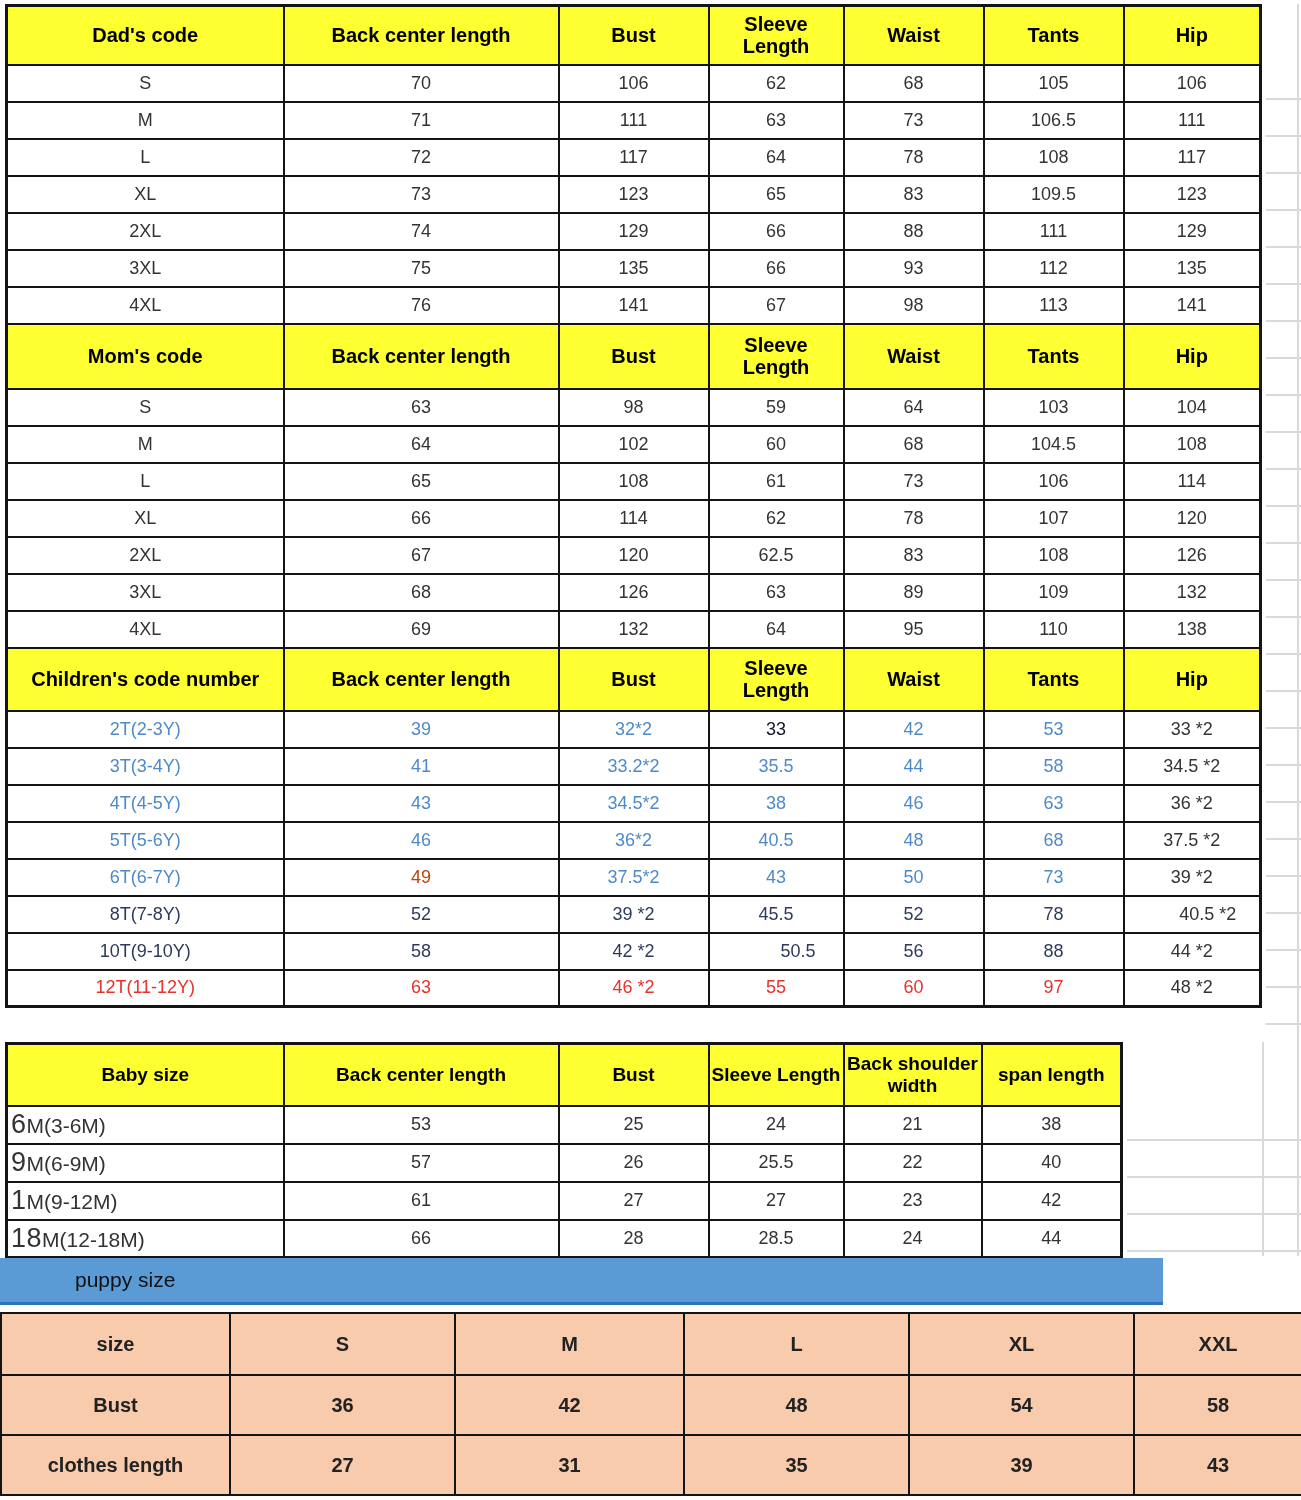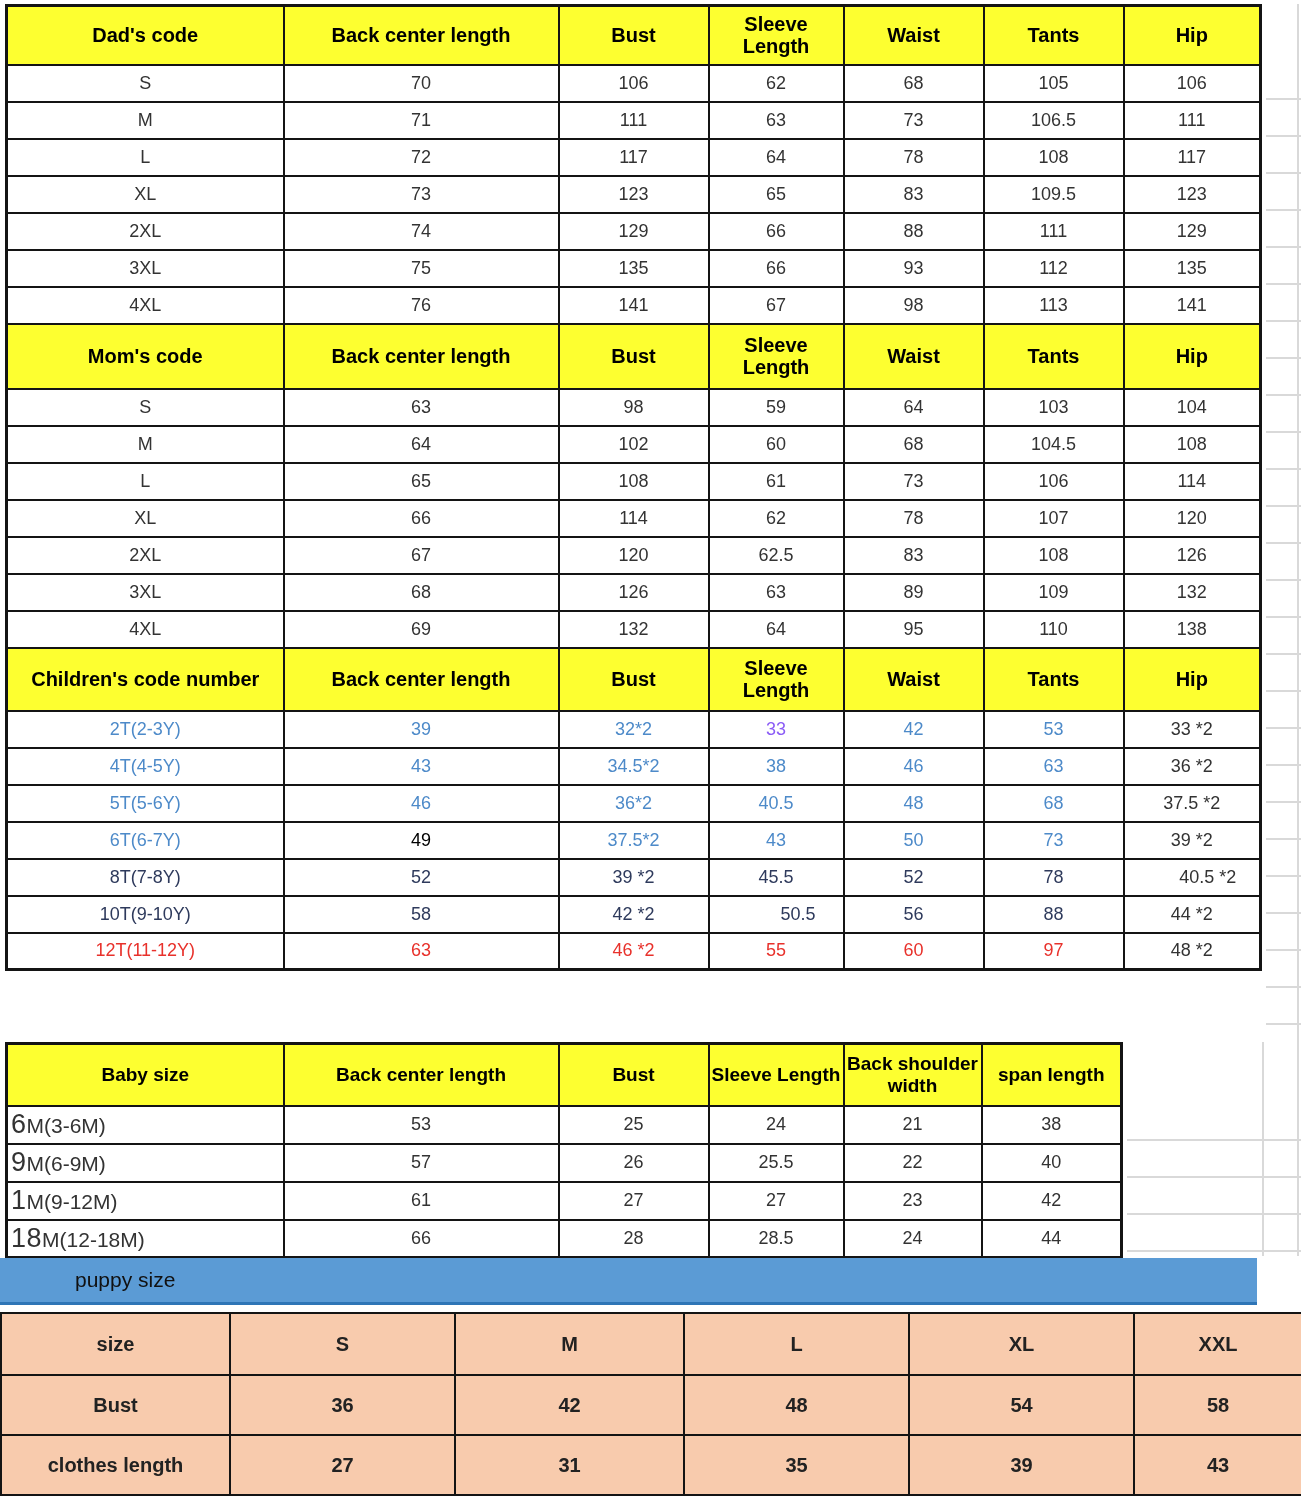--- a/index.html
+++ b/index.html
@@ -38,21 +38,21 @@
 
   
   .margin-grid {
     position:absolute;
     background:repeating-linear-gradient(to bottom, transparent 0px, transparent 35px, var(--grid) 35px, var(--grid) 37px);
   }
   .margin-vline { position:absolute; width:2px; background:var(--grid); }
 
   
   #puppy-bar {
-    position:absolute; left:0; top:1258px; width:1257px; height:47px;
+    position:absolute; left:0; top:1258px; width:1163px; height:47px;
     background:var(--bar);
     border-bottom:3px solid var(--bar-edge);
     display:flex; align-items:center;
     padding-left:75px;
     font-size:21px; color:#111;
   }
   #puppy-table { position:absolute; left:0; top:1312px; width:1301px; border:2px solid var(--border); }
   #puppy-table td {
     border:2px solid var(--border);
     background:var(--peach);
@@ -233,24 +233,33 @@
           <th>Bust</th>
           <th>Sleeve Length</th>
           <th>Waist</th>
           <th>Tants</th>
           <th>Hip</th>
         </tr>
         <tr class="data-row">
           <td style="color: rgb(77, 138, 201);">2T(2-3Y)</td>
           <td style="color: rgb(77, 138, 201);">39</td>
           <td style="color: rgb(77, 138, 201);">32*2</td>
-          <td style="color: #8b5cf6;">33</td>
+          <td style="color: #0f172a;">33</td>
           <td style="color: rgb(77, 138, 201);">42</td>
           <td style="color: rgb(77, 138, 201);">53</td>
           <td style="color: rgb(51, 51, 51);">33 *2</td>
+        </tr>
+        <tr class="data-row">
+          <td style="color: rgb(77, 138, 201);">3T(3-4Y)</td>
+          <td style="color: rgb(77, 138, 201);">41</td>
+          <td style="color: rgb(77, 138, 201);">33.2*2</td>
+          <td style="color: rgb(77, 138, 201);">35.5</td>
+          <td style="color: rgb(77, 138, 201);">44</td>
+          <td style="color: rgb(77, 138, 201);">58</td>
+          <td style="color: rgb(51, 51, 51);">34.5 *2</td>
         </tr>
         <tr class="data-row">
           <td style="color: rgb(77, 138, 201);">4T(4-5Y)</td>
           <td style="color: rgb(77, 138, 201);">43</td>
           <td style="color: rgb(77, 138, 201);">34.5*2</td>
           <td style="color: rgb(77, 138, 201);">38</td>
           <td style="color: rgb(77, 138, 201);">46</td>
           <td style="color: rgb(77, 138, 201);">63</td>
           <td style="color: rgb(51, 51, 51);">36 *2</td>
         </tr>
@@ -258,21 +267,21 @@
           <td style="color: rgb(77, 138, 201);">5T(5-6Y)</td>
           <td style="color: rgb(77, 138, 201);">46</td>
           <td style="color: rgb(77, 138, 201);">36*2</td>
           <td style="color: rgb(77, 138, 201);">40.5</td>
           <td style="color: rgb(77, 138, 201);">48</td>
           <td style="color: rgb(77, 138, 201);">68</td>
           <td style="color: rgb(51, 51, 51);">37.5 *2</td>
         </tr>
         <tr class="data-row">
           <td style="color: rgb(77, 138, 201);">6T(6-7Y)</td>
-          <td style="color: #000000;">49</td>
+          <td style="color: #c2410c;">49</td>
           <td style="color: rgb(77, 138, 201);">37.5*2</td>
           <td style="color: rgb(77, 138, 201);">43</td>
           <td style="color: rgb(77, 138, 201);">50</td>
           <td style="color: rgb(77, 138, 201);">73</td>
           <td style="color: rgb(51, 51, 51);">39 *2</td>
         </tr>
         <tr class="data-row">
           <td style="color: rgb(46, 58, 92);">8T(7-8Y)</td>
           <td style="color: rgb(46, 58, 92);">52</td>
           <td style="color: rgb(46, 58, 92);">39 *2</td>

